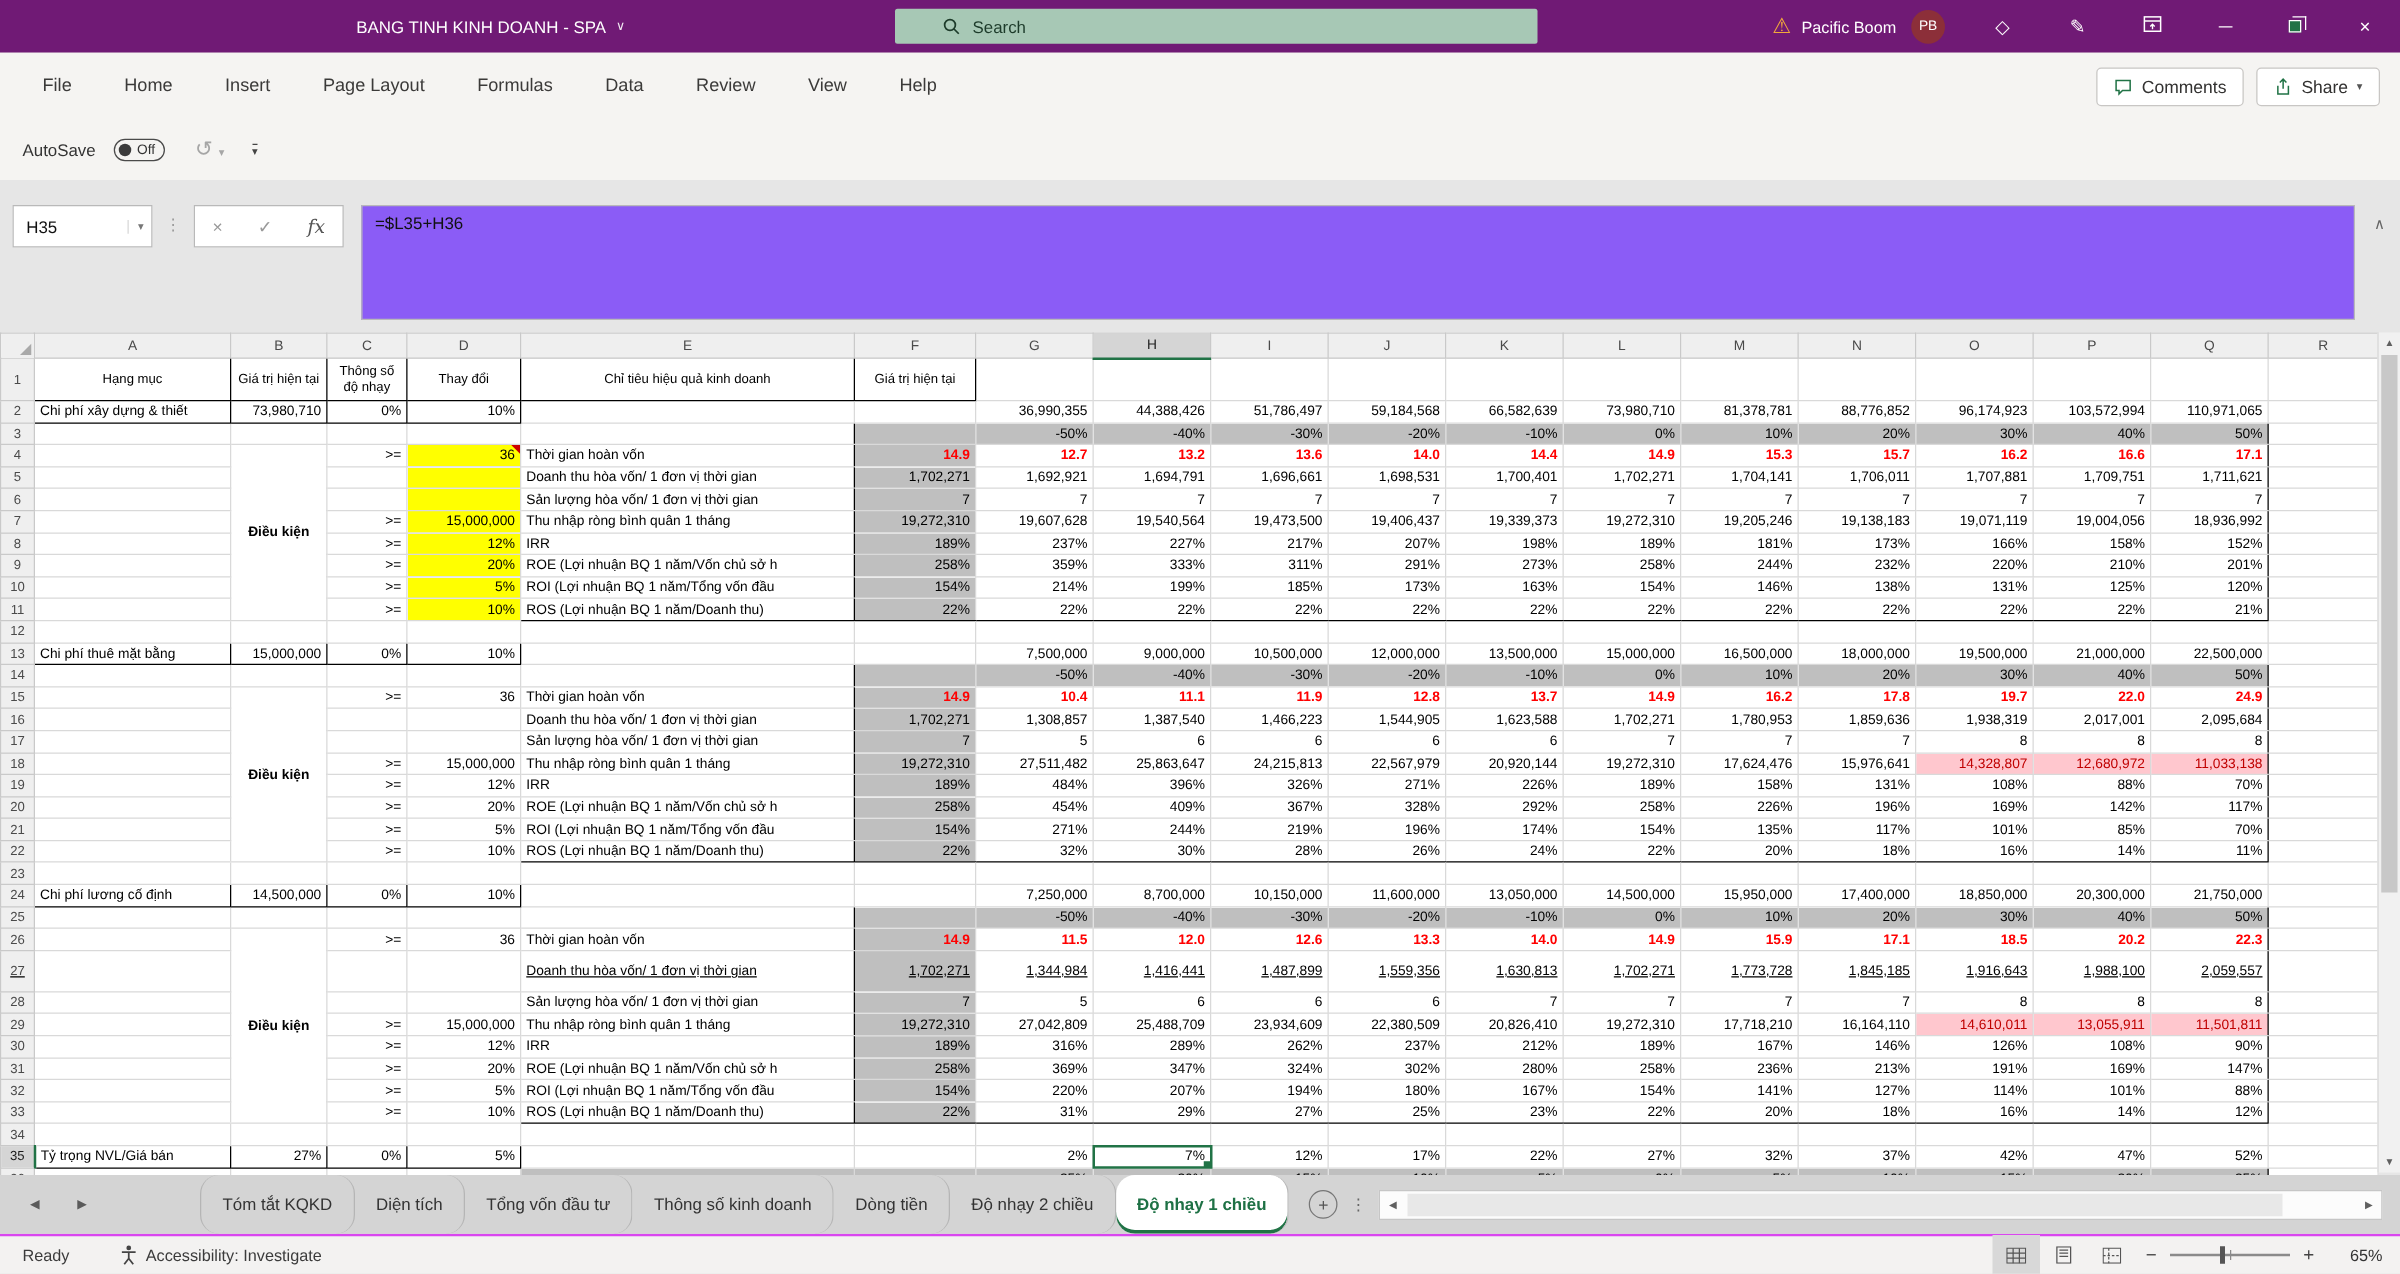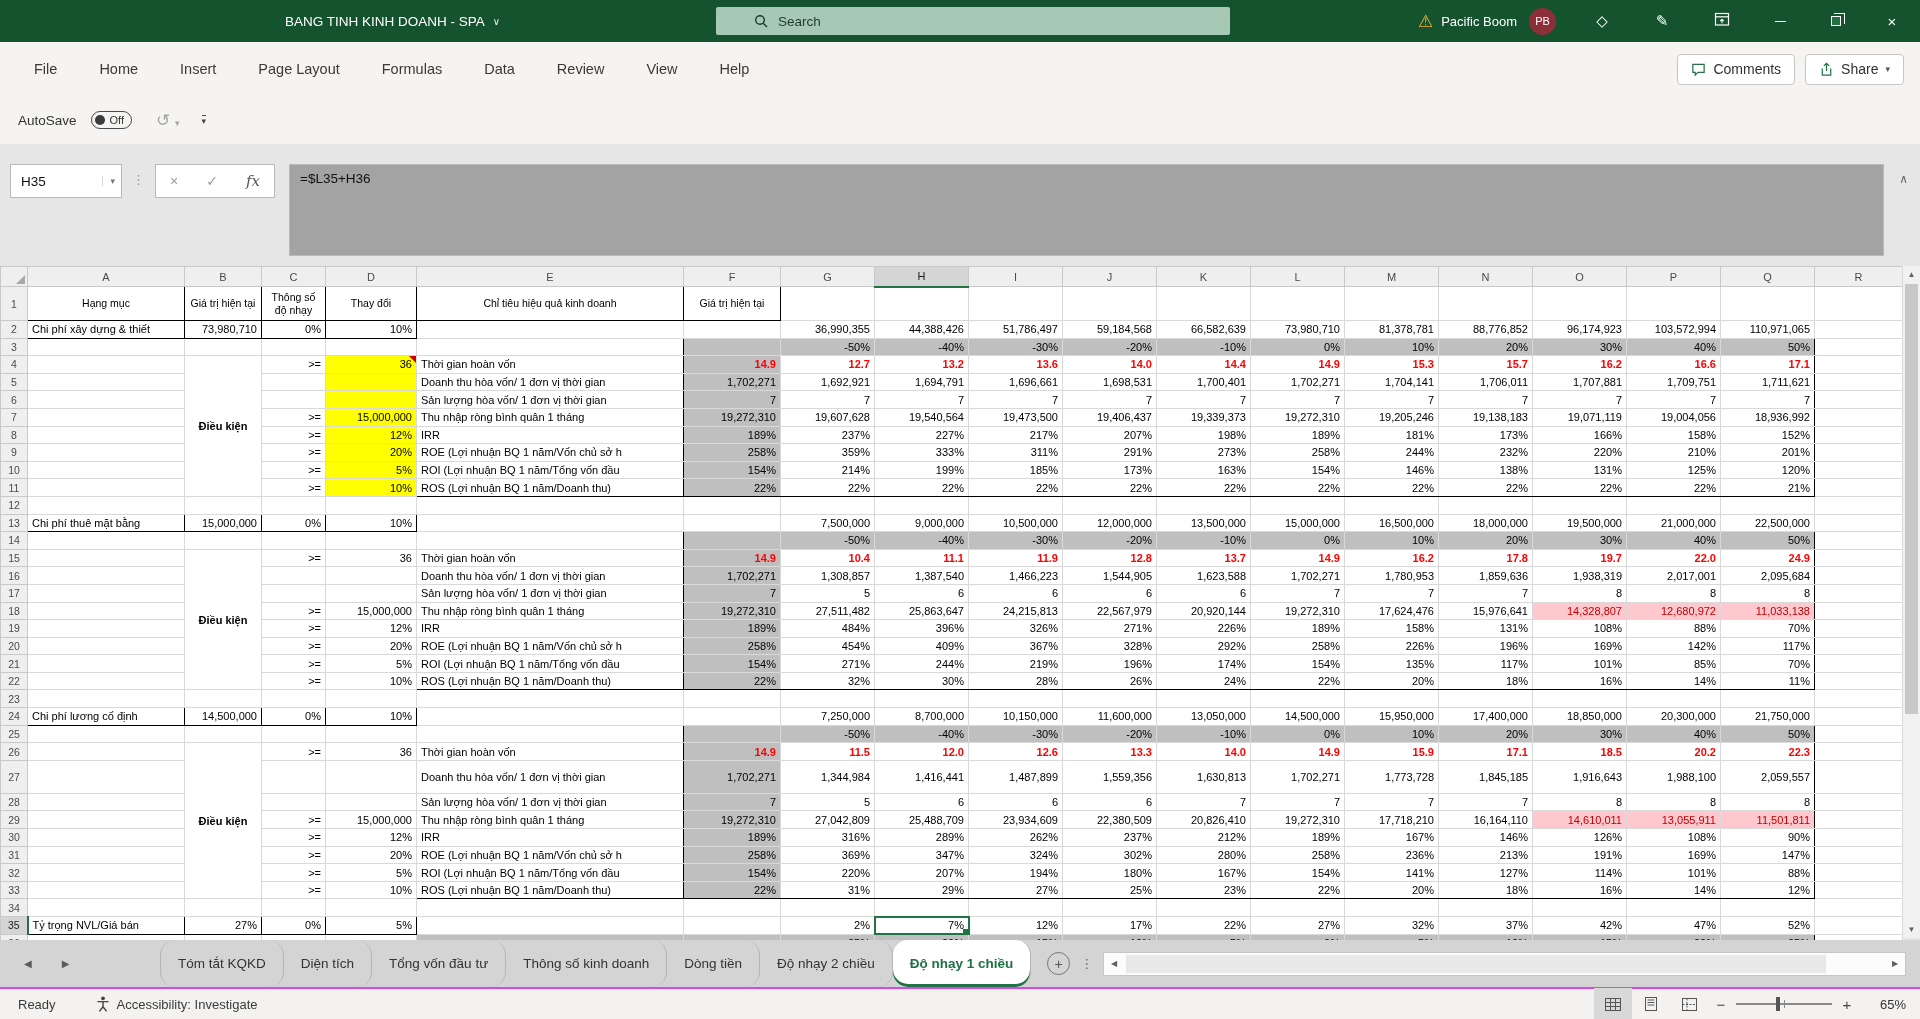--- a/index.html
+++ b/index.html
@@ -1,20 +1,20 @@
 <!DOCTYPE html>
 <html><head>
 <meta charset="utf-8">
 <style>
   * { box-sizing: border-box; margin: 0; padding: 0; }
   html, body { width: 1920px; height: 1019px; overflow: hidden;
     font-family: "Liberation Sans", "DejaVu Sans", sans-serif; background: #E6E6E6; }
 
   
-  .titlebar { position: relative; height: 42px; background: #14532d; color: #fff; }
+  .titlebar { position: relative; height: 42px; background: #701a75; color: #fff; }
   .tb-title { position: absolute; left: 285px; top: 0; height: 42px; display: flex; align-items: center; gap: 8px; font-size: 13.5px; }
   .tb-caret { font-size: 10px; opacity: .9; }
   .tb-search { position: absolute; left: 716px; top: 7px; width: 514px; height: 28px; background: #A7C8B5; border-radius: 2px;
     display: flex; align-items: center; gap: 10px; padding-left: 38px; color: #1d3b2a; font-size: 13.5px; }
   .tb-right { position: absolute; right: 0; top: 0; height: 42px; display: flex; align-items: center; }
   .warn-icon { color: #F2A93B; font-size: 17px; margin-right: 8px; }
   .uname { font-size: 13px; margin-right: 12px; }
   .avatar { width: 27px; height: 27px; border-radius: 50%; background: #8C2F39; color: #fff; font-size: 11px;
     display: flex; align-items: center; justify-content: center; margin-right: 16px; }
   .tbicon { width: 60px; text-align: center; font-size: 15px; }
@@ -45,21 +45,21 @@
   .fregion { height: 116px; background: #E6E6E6; position: relative; padding: 20px 0 0 10px; display: flex; align-items: flex-start; }
   .namebox { width: 112px; height: 34px; background: #fff; border: 1px solid #B9B9B9; display: flex; align-items: center;
     padding: 0 6px 0 10px; font-size: 13.5px; color: #111; }
   .namebox .caret { margin-left: auto; font-size: 9px; color: #777; border-left: 1px solid #D8D8D8; padding-left: 7px; }
   .fdots { color: #999; font-size: 13px; margin: 8px 10px 0 10px; }
   .fbtns { width: 120px; height: 34px; background: #fff; border: 1px solid #B9B9B9; display: flex; align-items: center;
     justify-content: space-around; }
   .fbtns .x { color: #9a9a9a; font-size: 14px; }
   .fbtns .ck { color: #9a9a9a; font-size: 14px; }
   .fx { font-family: "DejaVu Serif", "Liberation Serif", serif; font-style: italic; font-size: 15px; color: #555; }
-  .finput { flex: 1; height: 92px; background: #a3a3a3; border: 1px solid #B9B9B9; margin: 0 36px 0 14px;
+  .finput { flex: 1; height: 92px; background: #8b5cf6; border: 1px solid #B9B9B9; margin: 0 36px 0 14px;
     font-size: 13.5px; color: #111; padding: 6px 10px; }
   .fcollapse { position: absolute; right: 12px; top: 28px; color: #666; font-size: 12px; }
 
   
   .workspace { height: 680px; background: #E6E6E6; position: relative; padding-top: 6px; overflow: hidden; }
   table.sheet { border-collapse: collapse; table-layout: fixed; width: 1902px; background: #fff; }
   .sheet th { font-weight: normal; }
   .sheet thead th { height: 20px; background: #EFEFEF; border: 1px solid #C9C9C9; font-size: 11px; color: #4a4a4a; text-align: center; }
   .sheet thead th.selc { background: #D5D5D5; border-bottom: 2.5px solid #217346; color: #1b1b1b; }
   .sheet th.rh { background: #EFEFEF; border: 1px solid #C9C9C9; font-size: 10.5px; color: #4a4a4a; text-align: center; }
@@ -784,21 +784,21 @@
           <td class="red r">13.3</td>
           <td class="red r">14.0</td>
           <td class="red r">14.9</td>
           <td class="red r">15.9</td>
           <td class="red r">17.1</td>
           <td class="red r">18.5</td>
           <td class="red r">20.2</td>
           <td class="red r br">22.3</td>
           <td></td>
         </tr>
-        <tr style="height: 33px;">
+        <tr style="height: 33px; text-decoration: underline;">
           <th class="rh">27</th>
           <td></td>
           <td></td>
           <td></td>
           <td class="bl br">Doanh thu hòa vốn/ 1 đơn vị thời gian</td>
           <td class="gray r">1,702,271</td>
           <td class="r">1,344,984</td>
           <td class="r">1,416,441</td>
           <td class="r">1,487,899</td>
           <td class="r">1,559,356</td>

